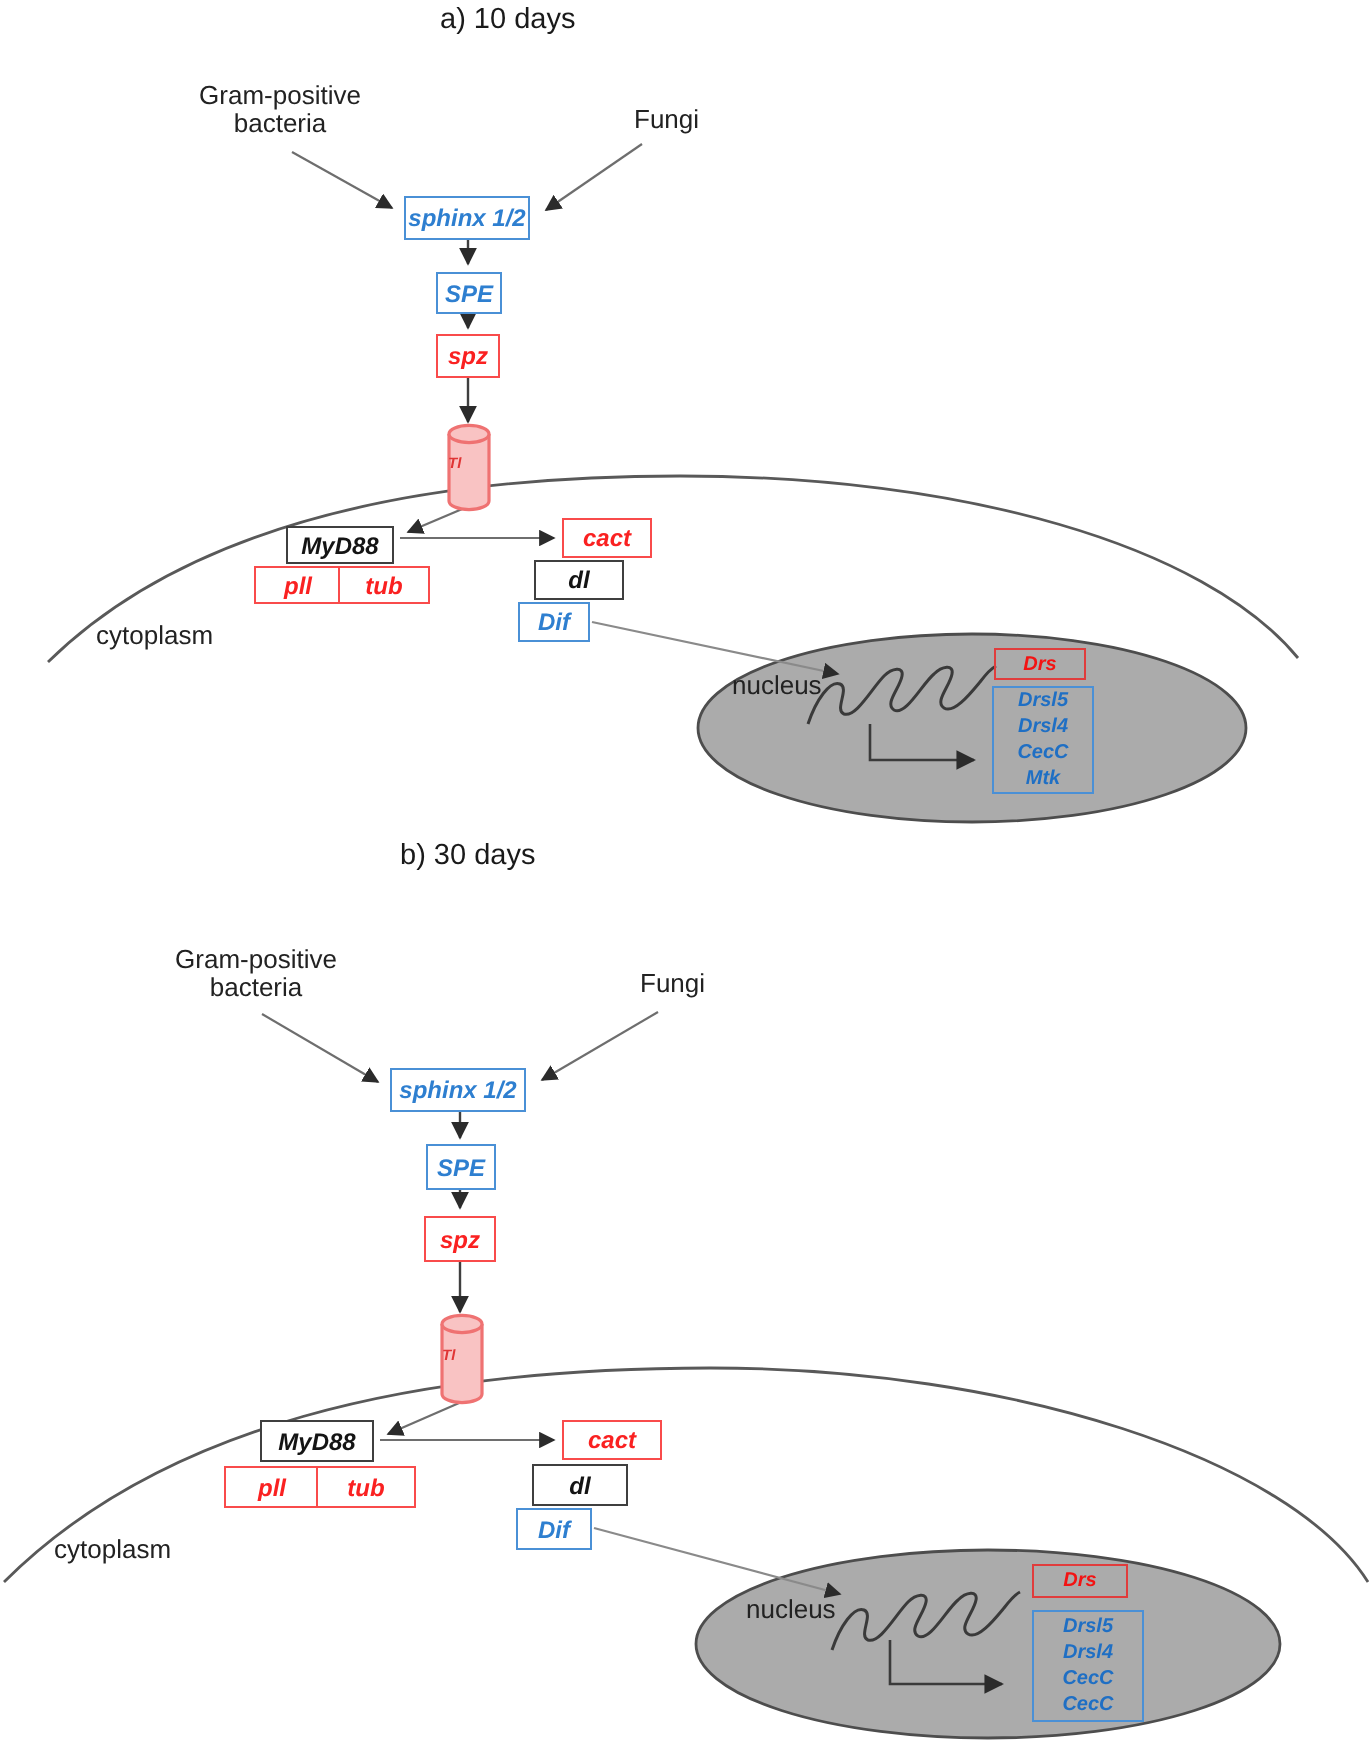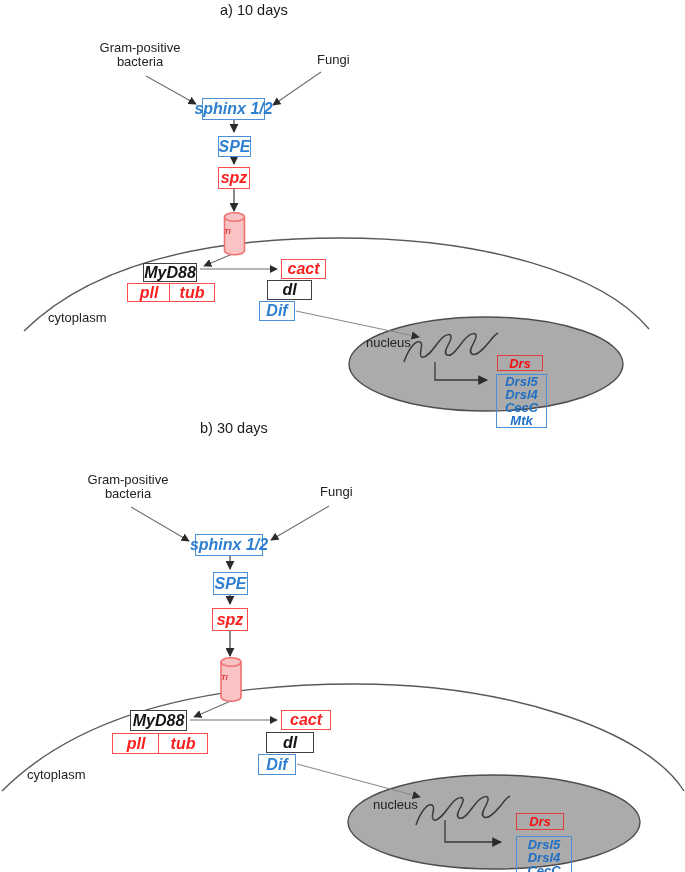--- a/index.html
+++ b/index.html
@@ -6,30 +6,30 @@
   .canvas {
     position:relative; width:685px; height:872px; background:#ffffff;
     font-family:"Liberation Sans", sans-serif; overflow:hidden;
   }
   .canvas svg { position:absolute; left:0; top:0; }
   .title { position:absolute; font-size:14.5px; color:#1a1a1a; white-space:nowrap; }
   .lbl { position:absolute; font-size:13px; color:#222; white-space:nowrap; }
   .lbl.wrap { white-space:normal; text-align:center; line-height:14px; }
   .node {
     position:absolute; display:flex; align-items:center; justify-content:center;
-    background:#fff; font-style:italic; font-size:16px; font-weight:600;
+    background:#fff; font-style:italic; font-size:12px; font-weight:600;
     box-sizing:border-box; white-space:nowrap;
   }
   .node.blue { border:1.6px solid #4a90d6; color:#2e7fd0; }
   .node.red  { border:1.6px solid #f94b4b; color:#fa2121;font-style:italic; }
   .node.dark { border:1.6px solid #3f3f3f; color:#141414; }
   .genebox {
     position:absolute; box-sizing:border-box; background:transparent;
     display:flex; flex-direction:column; align-items:center; justify-content:center;
-    font-style:italic; font-weight:700; font-size:13px; line-height:13px;margin-top:31px;
+    font-style:italic; font-weight:700; font-size:10px; line-height:13px;
   }
   .genebox.red  { border:1.6px solid #e03c3c; color:#f31313; }
   .genebox.blue { border:1.6px solid #4a90d6; color:#1f6fc4;font-style:italic; }
   .tl-label {
     position:absolute; font-size:7.5px; font-style:italic; font-weight:700;
     color:#e03535; text-align:left;
   }
 </style>
 </head>
 <body>

